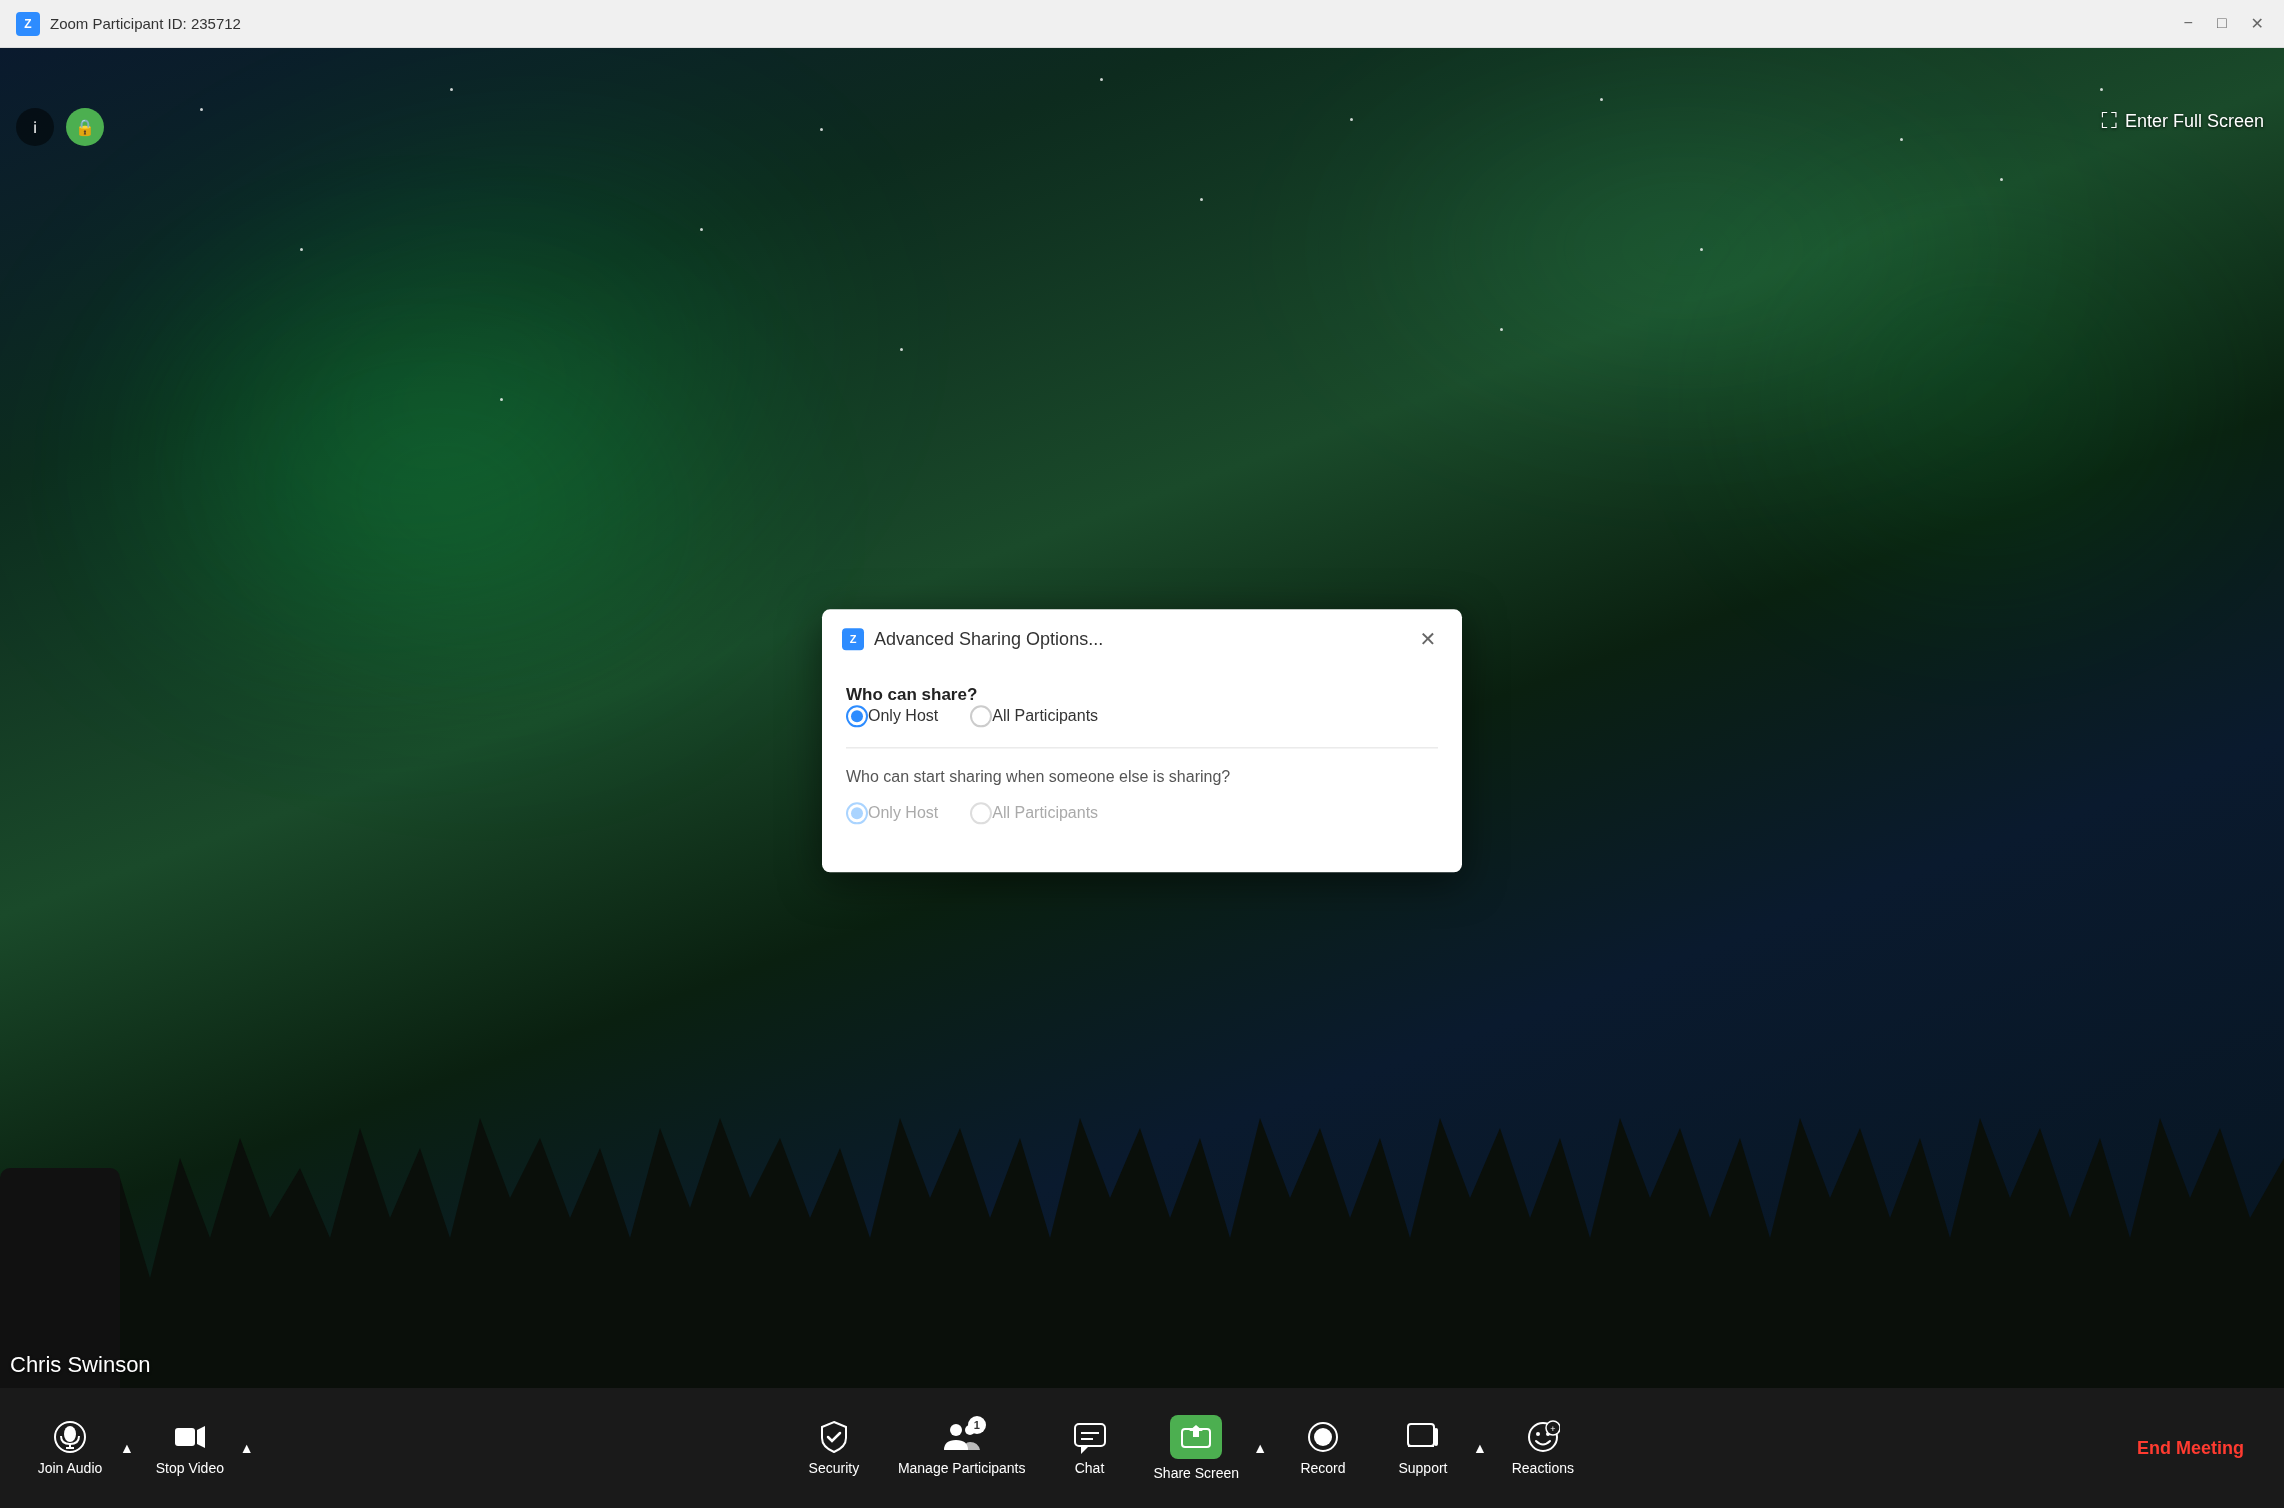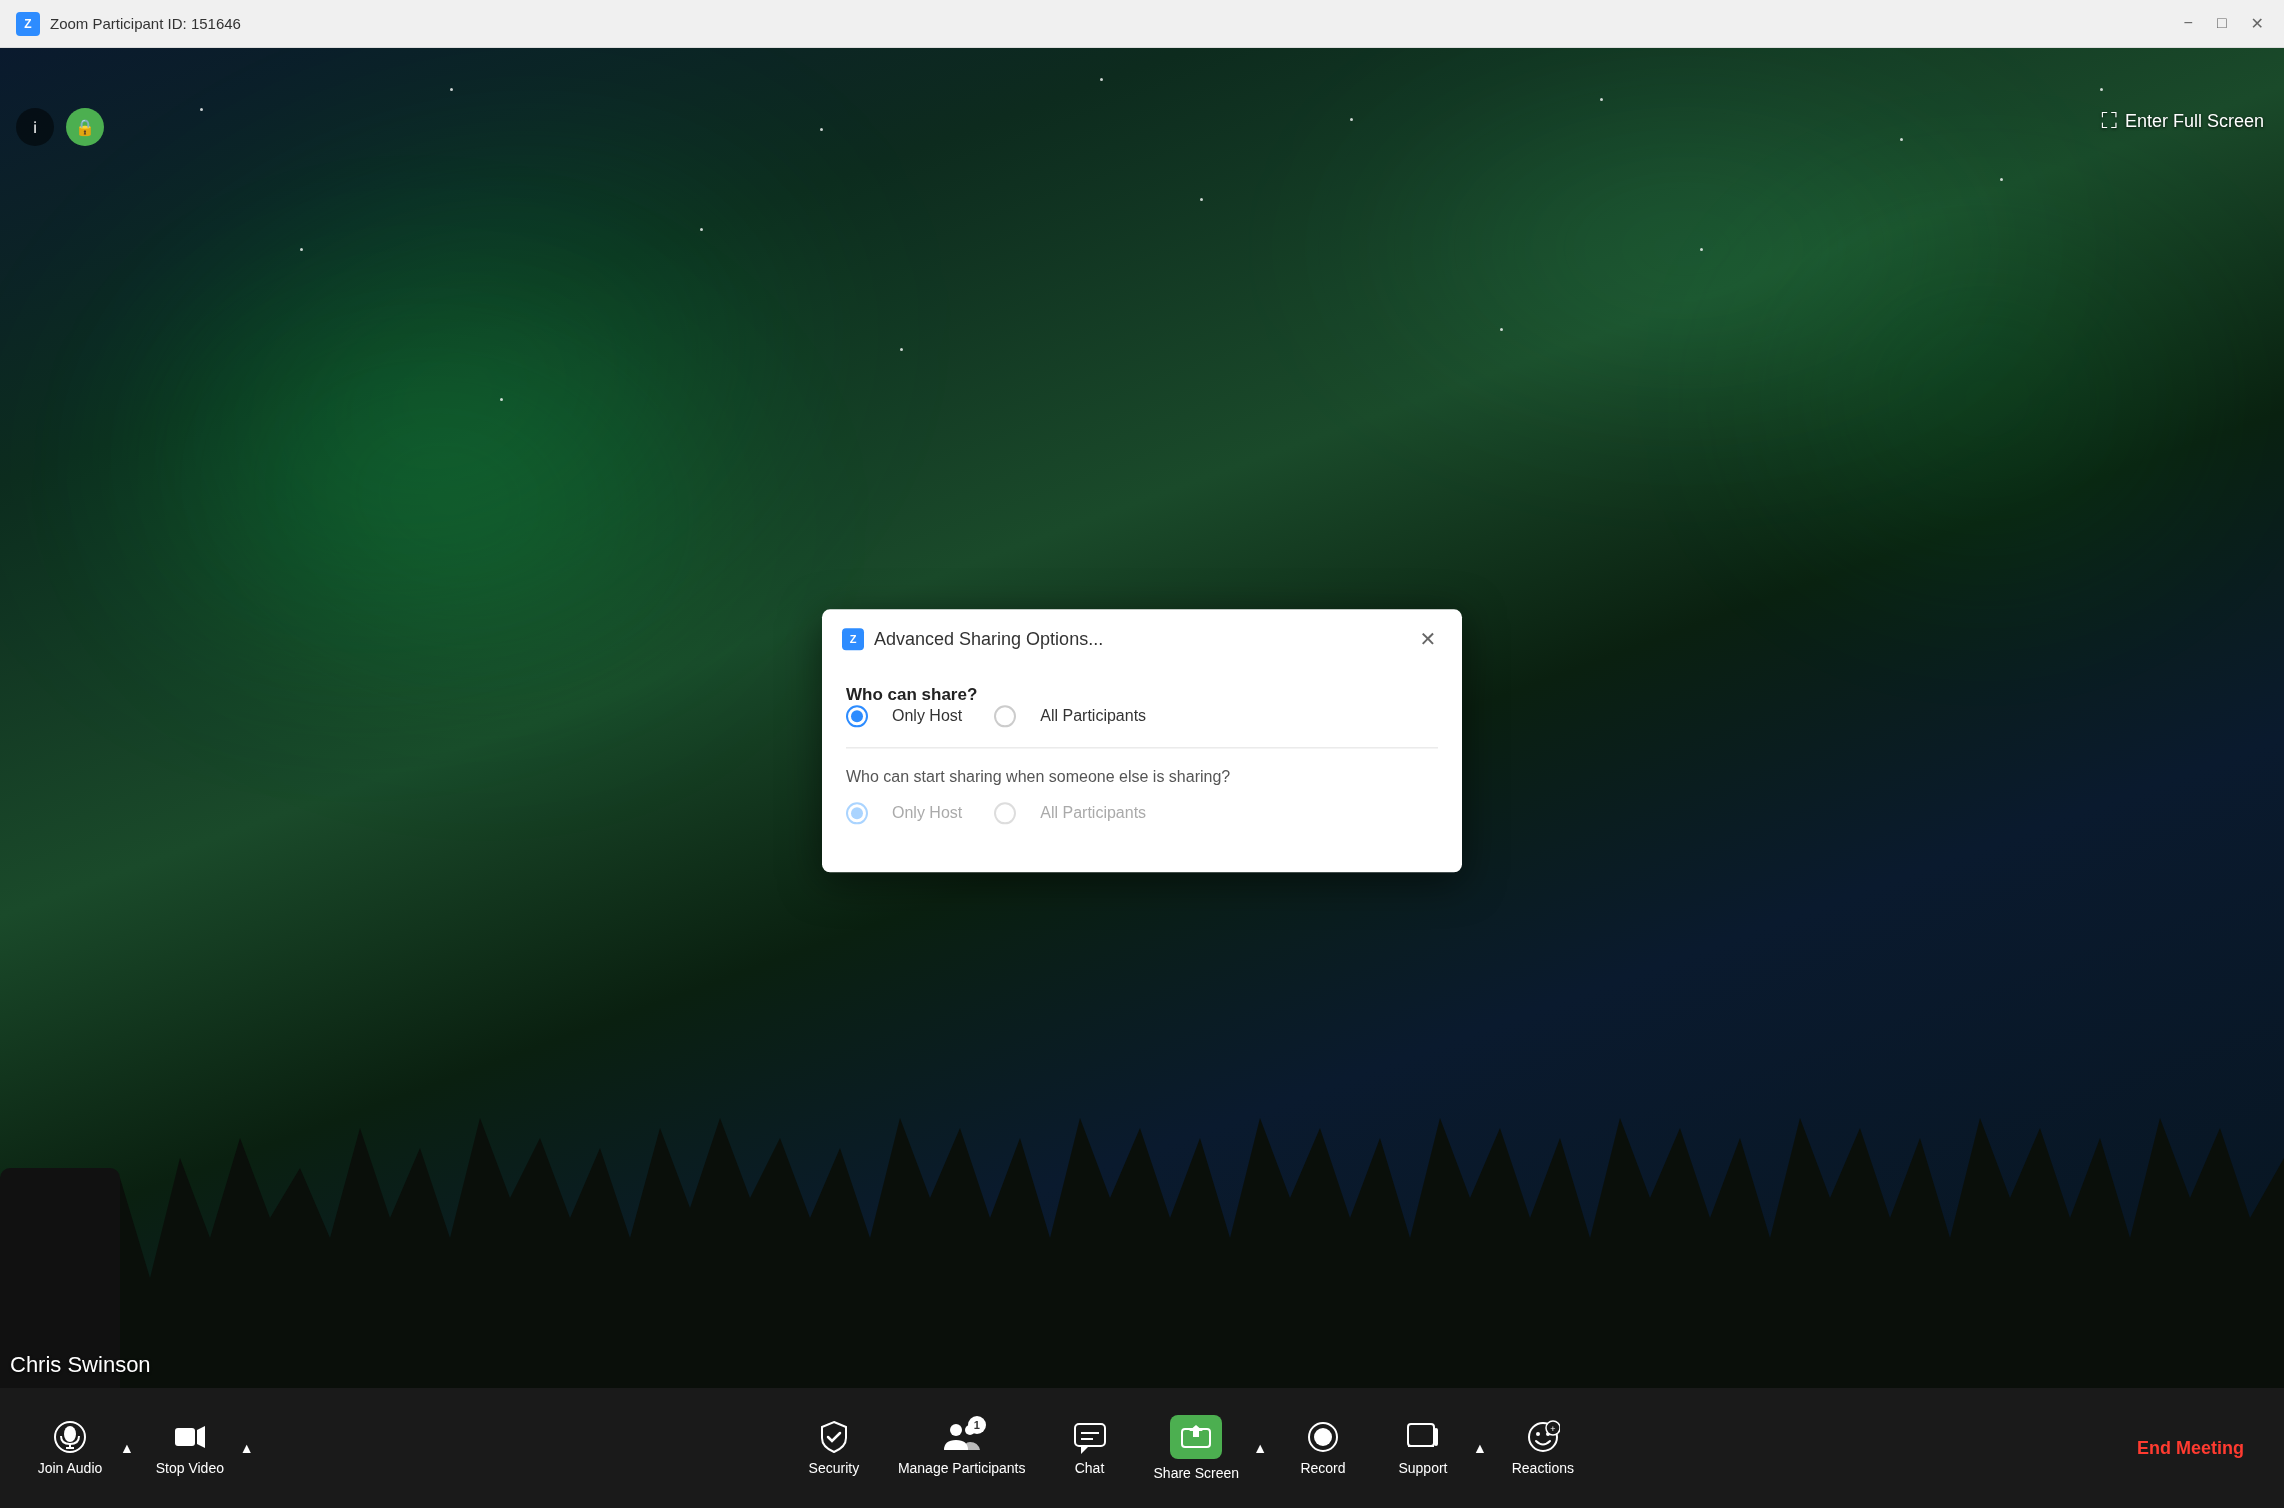--- a/index.html
+++ b/index.html
@@ -198,21 +198,21 @@
       font-weight: 600;
       color: #222;
     }
     .radio-group {
       display: flex;
       align-items: center;
       gap: 32px;
       margin-bottom: 20px;
     }
     .radio-option {
-      display: flex; align-items: center; gap: 24px;
+      display: flex; align-items: center; gap: 0;
       cursor: pointer;
     }
     .radio-circle {
       width: 22px; height: 22px;
       border-radius: 50%;
       border: 2px solid #ccc;
       display: flex; align-items: center; justify-content: center;
     }
     .radio-circle.selected {
       border-color: #2d8cff;
@@ -315,21 +315,21 @@
       bottom: 0; left: 0;
       width: 100%;
       height: 100%;
     }
   </style>
 </head>
 <body>
 
 <div id="titlebar">
   <div class="app-icon">Z</div>
-  <span class="title-text">Zoom Participant ID: 151646</span>
+  <span class="title-text">Zoom Participant ID: 235712</span>
   <div class="win-controls">
     <span class="win-btn">−</span>
     <span class="win-btn">□</span>
     <span class="win-btn close">✕</span>
   </div>
 </div>
 
 <div id="bg">
   <div class="aurora aurora-1"></div>
   <div class="aurora aurora-2"></div>

